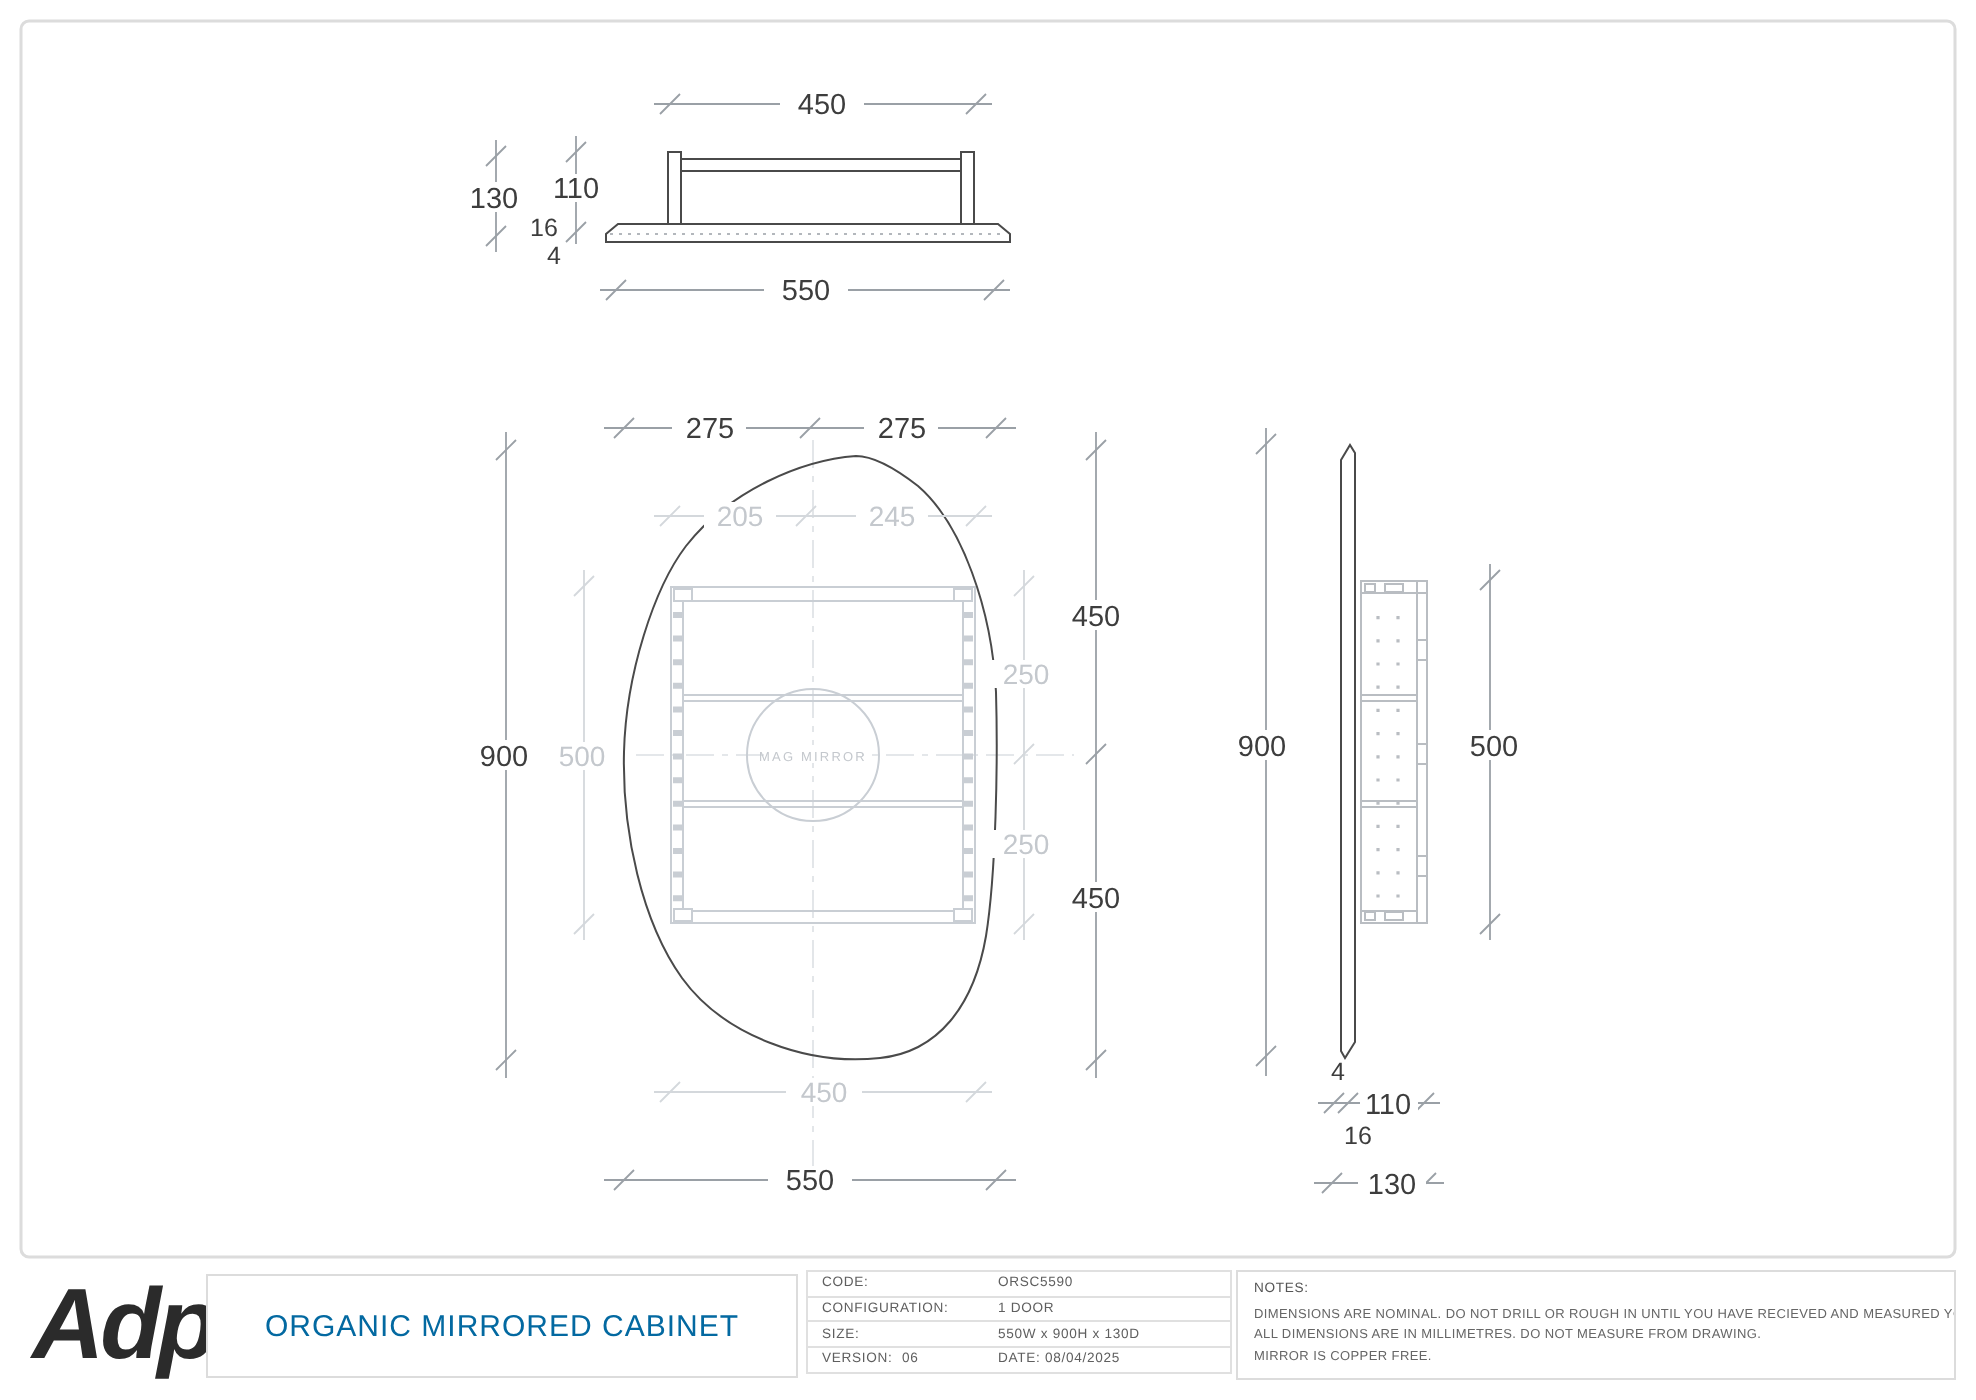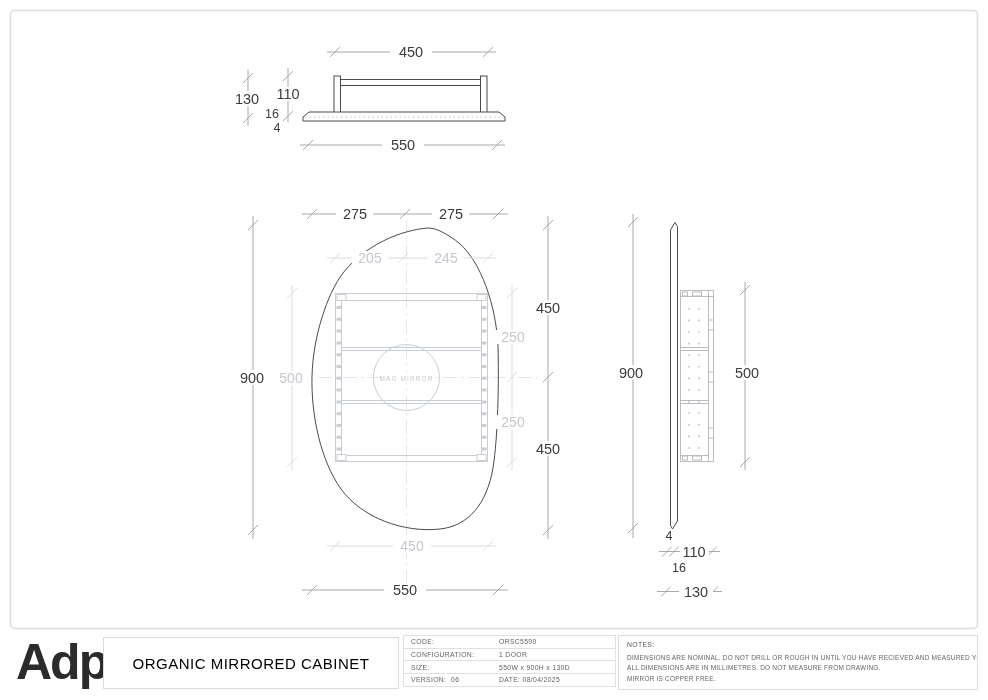--- a/index.html
+++ b/index.html
@@ -25,24 +25,24 @@
 
   
   .td {fill:var(--text-dark,#3d3d3d);font-size:14.5px;text-anchor:middle;}
   .tds{fill:var(--text-dark,#3d3d3d);font-size:12.5px;text-anchor:middle;}
   .tl {fill:var(--text-light,#c4c8cd);font-size:14px;text-anchor:middle;}
   .tmm{fill:var(--text-light,#c4c8cd);font-size:6.5px;letter-spacing:1.1px;text-anchor:middle;}
 
   
   .tb-box{position:absolute;border:1px solid var(--border,#dcdcdc);background:#fff;box-sizing:border-box;}
   #logo{position:absolute;left:16px;top:634px;width:84px;height:56px;
-        font-size:50px;font-weight:bold;color:#2b2b2b;letter-spacing:-2px;line-height:56px;}
+        font-size:50px;font-weight:bold;color:#2b2b2b;letter-spacing:-2px;line-height:56px;font-style:italic;}
   #title-box{left:103px;top:637px;width:296px;height:52px;display:flex;
         align-items:center;justify-content:center;font-size:15px;
-        letter-spacing:0.5px;color:#000000;}
+        letter-spacing:0.5px;color:#0369a1;}
   #spec-table{position:absolute;left:403px;top:635px;width:213px;}
   .spec-row{border:1px solid #e0e0e0;background:#fff;height:13.7px;margin-top:-1px;
         display:flex;align-items:center;padding:0 7px;
         font-size:6.8px;letter-spacing:0.35px;color:#5f5f5f;box-sizing:border-box;}
   .spec-row:first-child{margin-top:0;}
   .spec-label{width:88px;flex:none;}
   .spec-label-sm{width:40px;flex:none;}
   .spec-ver{width:48px;flex:none;}
   .spec-val{flex:1;}
   #notes-box{left:618px;top:635px;width:360px;height:55px;padding:5px 8px;overflow:hidden;}

